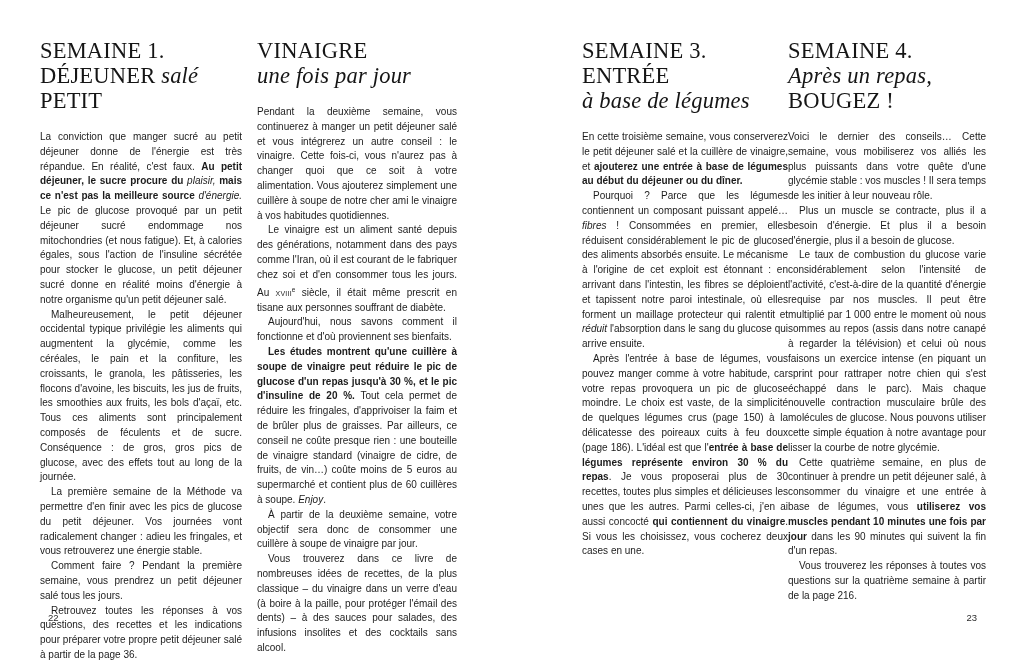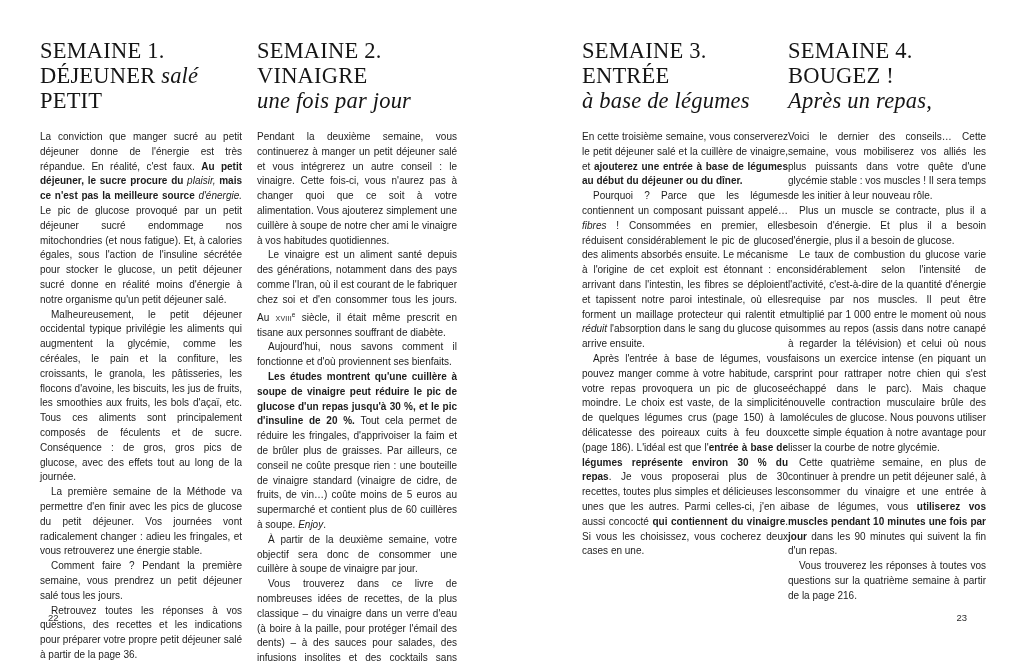--- a/index.html
+++ b/index.html
@@ -29,21 +29,21 @@
   .r-bold{font-weight:bold;}
   .r-italic{font-style:italic;}
   .r-bold-italic{font-weight:normal;font-style:italic;}
   .r-smallcaps{font-variant:small-caps;letter-spacing:0.2px;}
   .r-sup{font-size:6.5px;vertical-align:super;}
   .folio{
     position:absolute;top:612px;
     font-size:9.5px;color:#2b2b2b;
   }
   .folio-left{left:48px;}
-  .folio-right{right:56px;}
+  .folio-right{right:46px;}
 </style>
 </head>
 <body>
 
 <div class="spread">
   <main class="columns">
       <section class="column col-1">
         <h2 class="heading">
           <span class="hline"><span>SEMAINE 1.</span></span>
           <span class="hline"><span>DÉJEUNER </span><span class="r-italic">salé</span></span>
@@ -52,21 +52,20 @@
         <div class="body">
           <p><span>La conviction que manger sucré au petit déjeuner donne de l'énergie est très répandue. En réalité, c'est faux. </span><span class="r-bold">Au petit déjeuner, le sucre procure du </span><span class="r-bold-italic">plaisir,</span><span class="r-bold"> mais ce n'est pas la meilleure source </span><span class="r-bold-italic">d'énergie.</span><span> Le pic de glucose provoqué par un petit déjeuner sucré endommage nos mitochondries (et nous fatigue). Et, à calories égales, sous l'action de l'insuline sécrétée pour stocker le glucose, un petit déjeuner sucré donne en réalité moins d'énergie à notre organisme qu'un petit déjeuner salé.</span></p>
           <p class="indent"><span>Malheureusement, le petit déjeuner occidental typique privilégie les aliments qui augmentent la glycémie, comme les céréales, le pain et la confiture, les croissants, le granola, les pâtisseries, les flocons d'avoine, les biscuits, les jus de fruits, les smoothies aux fruits, les bols d'açaï, etc. Tous ces aliments sont principalement composés de féculents et de sucre. Conséquence&nbsp;: de gros, gros pics de glucose, avec des effets tout au long de la journée.</span></p>
           <p class="indent"><span>La première semaine de la Méthode va permettre d'en finir avec les pics de glucose du petit déjeuner. Vos journées vont radicalement changer&nbsp;: adieu les fringales, et vous retrouverez une énergie stable.</span></p>
           <p class="indent"><span>Comment faire&nbsp;? Pendant la première semaine, vous prendrez un petit déjeuner salé tous les jours.</span></p>
           <p class="indent"><span>Retrouvez toutes les réponses à vos questions, des recettes et les indications pour préparer votre propre petit déjeuner salé à partir de la page 36.</span></p>
         </div>
       </section>
       <section class="column col-2">
         <h2 class="heading">
-          <span class="hline"><span>SEMAINE 2.</span></span>
           <span class="hline"><span>VINAIGRE</span></span>
           <span class="hline"><span class="r-italic">une fois par jour</span></span>
         </h2>
         <div class="body">
           <p><span>Pendant la deuxième semaine, vous continuerez à manger un petit déjeuner salé et vous intégrerez un autre conseil&nbsp;: le vinaigre. Cette fois-ci, vous n'aurez pas à changer quoi que ce soit à votre alimentation. Vous ajouterez simplement une cuillère à soupe de notre cher ami le vinaigre à vos habitudes quotidiennes.</span></p>
           <p class="indent"><span>Le vinaigre est un aliment santé depuis des générations, notamment dans des pays comme l'Iran, où il est courant de le fabriquer chez soi et d'en consommer tous les jours. Au </span><span class="r-smallcaps">xviii</span><span class="r-sup">e</span><span> siècle, il était même prescrit en tisane aux personnes souffrant de diabète.</span></p>
           <p class="indent"><span>Aujourd'hui, nous savons comment il fonctionne et d'où proviennent ses bienfaits.</span></p>
           <p class="indent"><span class="r-bold">Les études montrent qu'une cuillère à soupe de vinaigre peut réduire le pic de glucose d'un repas jusqu'à 30&nbsp;%, et le pic d'insuline de 20&nbsp;%.</span><span> Tout cela permet de réduire les fringales, d'apprivoiser la faim et de brûler plus de graisses. Par ailleurs, ce conseil ne coûte presque rien&nbsp;: une bouteille de vinaigre standard (vinaigre de cidre, de fruits, de vin…) coûte moins de 5 euros au supermarché et contient plus de 60 cuillères à soupe. </span><span class="r-italic">Enjoy</span><span>.</span></p>
           <p class="indent"><span>À partir de la deuxième semaine, votre objectif sera donc de consommer une cuillère à soupe de vinaigre par jour.</span></p>
           <p class="indent"><span>Vous trouverez dans ce livre de nombreuses idées de recettes, de la plus classique – du vinaigre dans un verre d'eau (à boire à la paille, pour protéger l'émail des dents) – à des sauces pour salades, des infusions insolites et des cocktails sans alcool.</span></p>
@@ -80,22 +79,22 @@
         </h2>
         <div class="body">
           <p><span>En cette troisième semaine, vous conserverez le petit déjeuner salé et la cuillère de vinaigre, et </span><span class="r-bold">ajouterez une entrée à base de légumes au début du déjeuner ou du dîner.</span></p>
           <p class="indent"><span>Pourquoi&nbsp;? Parce que les légumes contiennent un composant puissant appelé… </span><span class="r-italic">fibres</span><span>&nbsp;! Consommées en premier, elles réduisent considérablement le pic de glucose des aliments absorbés ensuite. Le mécanisme à l'origine de cet exploit est étonnant&nbsp;: en arrivant dans l'intestin, les fibres se déploient et tapissent notre paroi intestinale, où elles forment un maillage protecteur qui ralentit et </span><span class="r-italic">réduit</span><span> l'absorption dans le sang du glucose qui arrive ensuite.</span></p>
           <p class="indent"><span>Après l'entrée à base de légumes, vous pouvez manger comme à votre habitude, car votre repas provoquera un pic de glucose moindre. Le choix est vaste, de la simplicité de quelques légumes crus (page 150) à la délicatesse des poireaux cuits à feu doux (page 186). L'idéal est que l'</span><span class="r-bold">entrée à base de légumes représente environ 30&nbsp;% du repas</span><span>. Je vous proposerai plus de 30 recettes, toutes plus simples et délicieuses les unes que les autres. Parmi celles-ci, j'en ai aussi concocté </span><span class="r-bold">qui contiennent du vinaigre</span><span>. Si vous les choisissez, vous cocherez deux cases en une.</span></p>
         </div>
       </section>
       <section class="column col-4">
         <h2 class="heading">
           <span class="hline"><span>SEMAINE 4.</span></span>
+          <span class="hline"><span class="r-italic">Après un repas,</span></span>
           <span class="hline"><span>BOUGEZ&nbsp;!</span></span>
-          <span class="hline"><span class="r-italic">Après un repas,</span></span>
         </h2>
         <div class="body">
           <p><span>Voici le dernier des conseils… Cette semaine, vous mobiliserez vos alliés les plus puissants dans votre quête d'une glycémie stable&nbsp;: vos muscles&nbsp;! Il sera temps de les initier à leur nouveau rôle.</span></p>
           <p class="indent"><span>Plus un muscle se contracte, plus il a besoin d'énergie. Et plus il a besoin d'énergie, plus il a besoin de glucose.</span></p>
           <p class="indent"><span>Le taux de combustion du glucose varie considérablement selon l'intensité de l'activité, c'est-à-dire de la quantité d'énergie requise par nos muscles. Il peut être multiplié par 1&nbsp;000 entre le moment où nous sommes au repos (assis dans notre canapé à regarder la télévision) et celui où nous faisons un exercice intense (en piquant un sprint pour rattraper notre chien qui s'est échappé dans le parc). Mais chaque nouvelle contraction musculaire brûle des molécules de glucose. Nous pouvons utiliser cette simple équation à notre avantage pour lisser la courbe de notre glycémie.</span></p>
           <p class="indent"><span>Cette quatrième semaine, en plus de continuer à prendre un petit déjeuner salé, à consommer du vinaigre et une entrée à base de légumes, vous </span><span class="r-bold">utiliserez vos muscles pendant 10 minutes une fois par jour</span><span> dans les 90 minutes qui suivent la fin d'un repas.</span></p>
           <p class="indent"><span>Vous trouverez les réponses à toutes vos questions sur la quatrième semaine à partir de la page 216.</span></p>
         </div>
       </section>
     </main>

